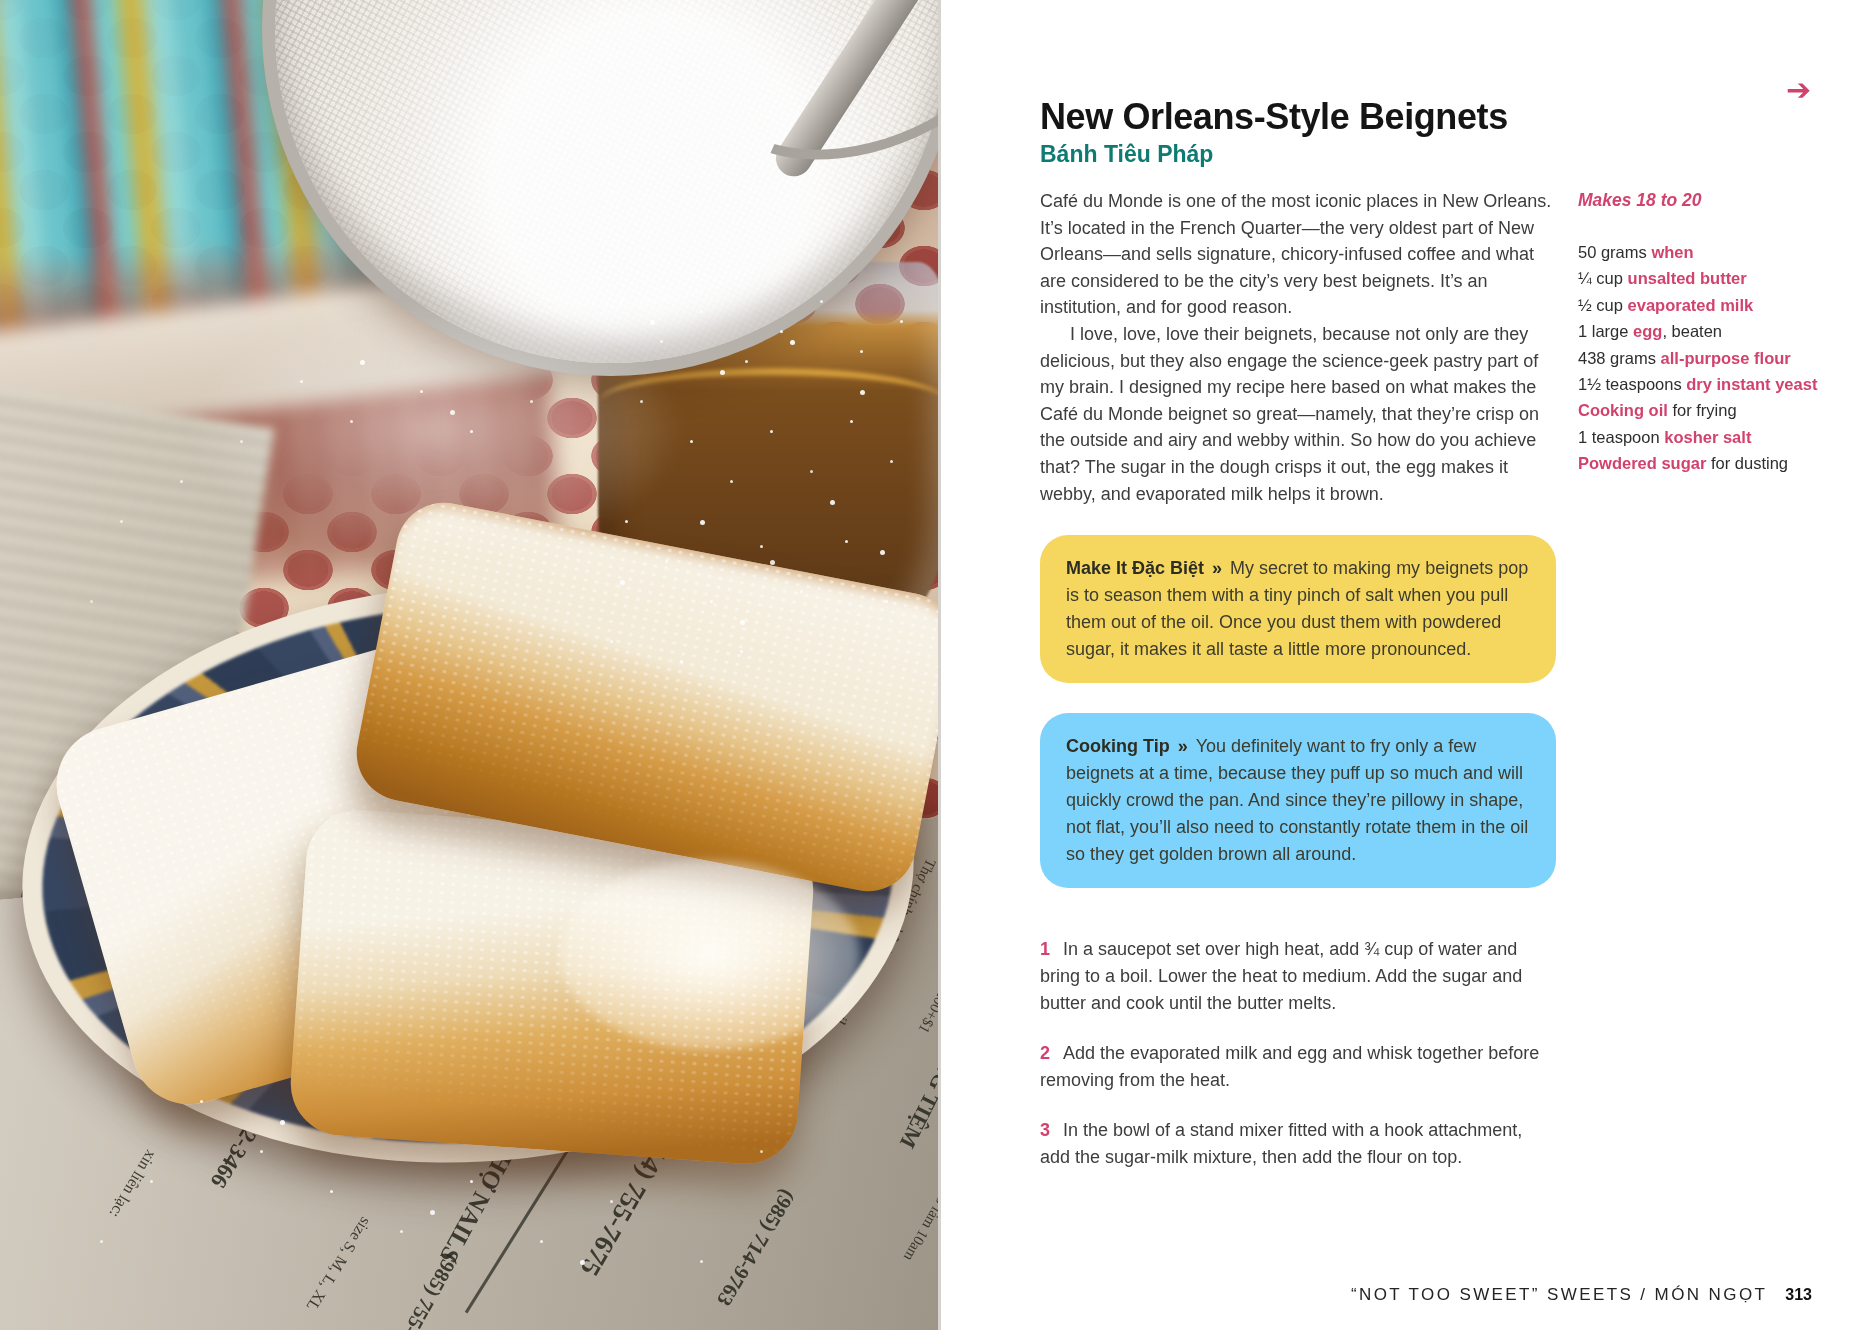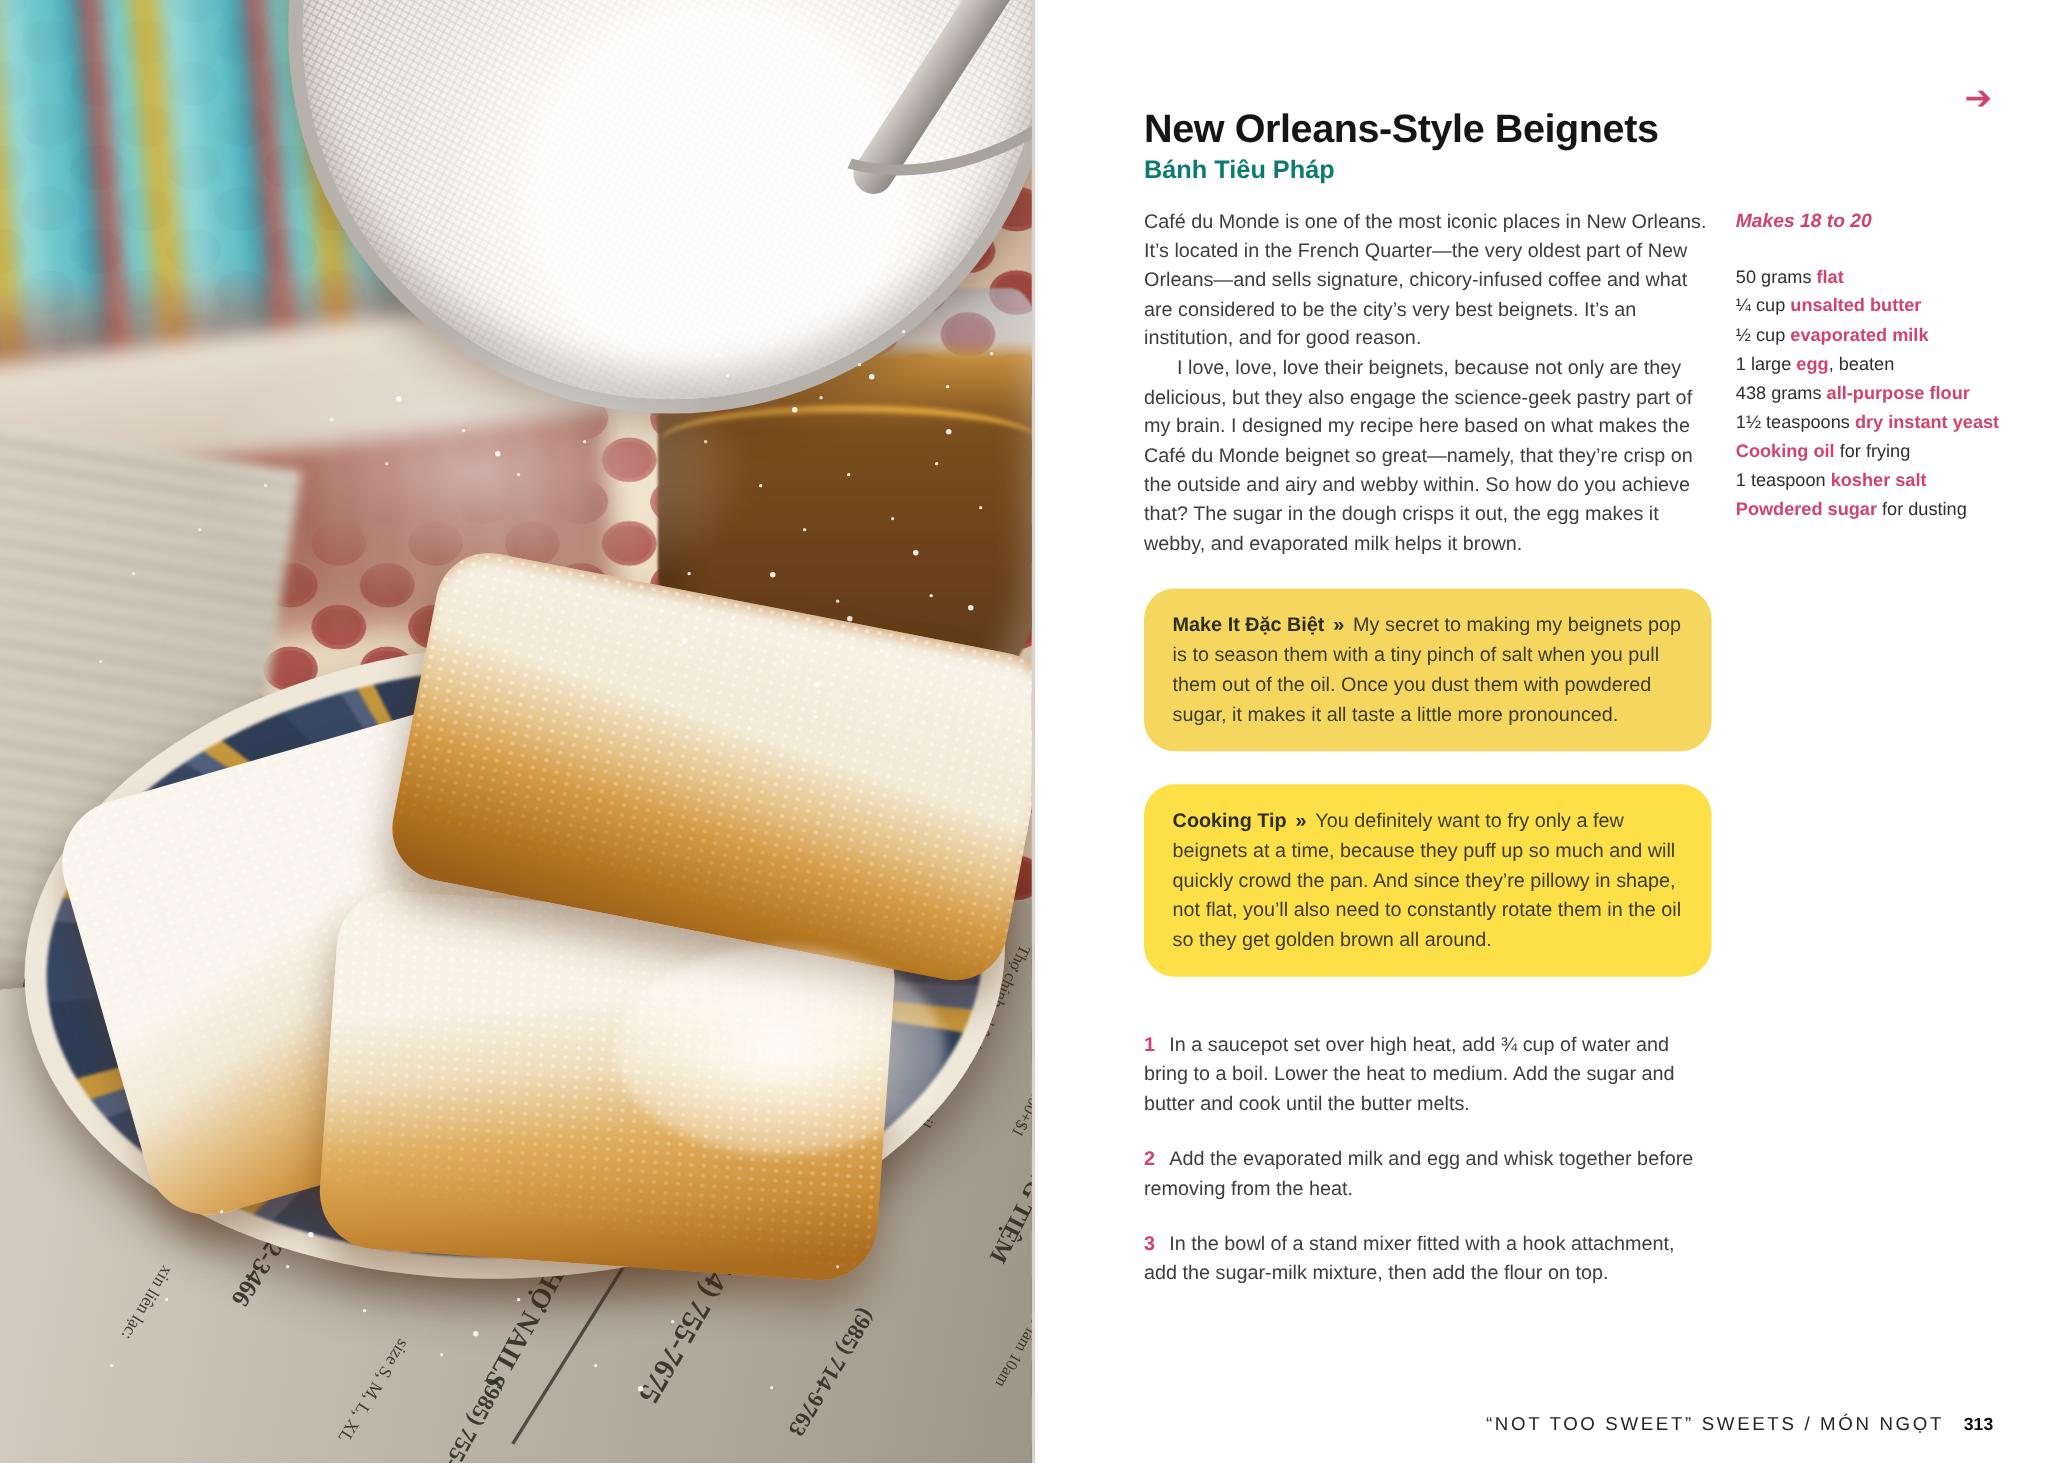--- a/index.html
+++ b/index.html
@@ -166,21 +166,21 @@
   .subtitle{position:absolute;left:1040px;top:122px;font-size:23px;font-weight:700;color:#0e7b72;}
   .arrow{position:absolute;left:1786px;top:72px;font-size:30px;color:#d2426e;
     font-family:"DejaVu Sans", sans-serif;}
 
   .main-col{position:absolute;left:1040px;top:188px;width:516px;}
   .intro p{margin:0;font-size:18px;line-height:26.6px;color:#3d3d3d;}
   .intro p + p{text-indent:30px;}
 
   .tip{border-radius:28px;padding:20px 26px;font-size:18px;line-height:27px;color:#3d3c2e;}
   .tip-yellow{background:#f5d75f;margin-top:28px;}
-  .tip-green{background:#fde047;margin-top:30px;}
+  .tip-green{background:#7dd3fc;margin-top:30px;}
   .tip-label{font-weight:700;color:#2d2d22;}
   .tip-marker{font-weight:700;color:#2d2d22;margin:0 8px;}
 
   .steps{margin-top:48px;}
   .step{margin:0 0 23px;font-size:18px;line-height:27px;color:#3d3d3d;}
   .step-num{color:#d2426e;font-weight:700;margin-right:13px;}
 
   .ing-col{position:absolute;left:1578px;top:190px;width:256px;}
   .yield{margin:0 0 28px;font-style:italic;font-weight:700;font-size:17.5px;color:#d2426e;}
   .ing-list{list-style:none;margin:0;padding:0;font-size:16.5px;line-height:26.4px;color:#2e2e2e;}
@@ -269,21 +269,21 @@
     <div class="steps" id="steps">
         <p class="step"><span class="step-num">1</span><span>In a saucepot set over high heat, add ¾ cup of water and bring to a boil. Lower the heat to medium. Add the sugar and butter and cook until the butter melts.</span></p>
         <p class="step"><span class="step-num">2</span><span>Add the evaporated milk and egg and whisk together before removing from the heat.</span></p>
         <p class="step"><span class="step-num">3</span><span>In the bowl of a stand mixer fitted with a hook attachment, add the sugar-milk mixture, then add the flour on top.</span></p>
       </div>
   </div>
 
   <div class="ing-col">
     <p class="yield">Makes 18 to 20</p>
     <ul class="ing-list" id="ing-list">
-        <li><span>50 grams </span><span class="ing-em">flat</span></li>
+        <li><span>50 grams </span><span class="ing-em">when</span></li>
         <li><span>¼ cup </span><span class="ing-em">unsalted butter</span></li>
         <li><span>½ cup </span><span class="ing-em">evaporated milk</span></li>
         <li><span>1 large </span><span class="ing-em">egg</span><span>, beaten</span></li>
         <li><span>438 grams </span><span class="ing-em">all-purpose flour</span></li>
         <li><span>1½ teaspoons </span><span class="ing-em">dry instant yeast</span></li>
         <li><span class="ing-em">Cooking oil</span><span> for frying</span></li>
         <li><span>1 teaspoon </span><span class="ing-em">kosher salt</span></li>
         <li><span class="ing-em">Powdered sugar</span><span> for dusting</span></li>
       </ul>
   </div>

